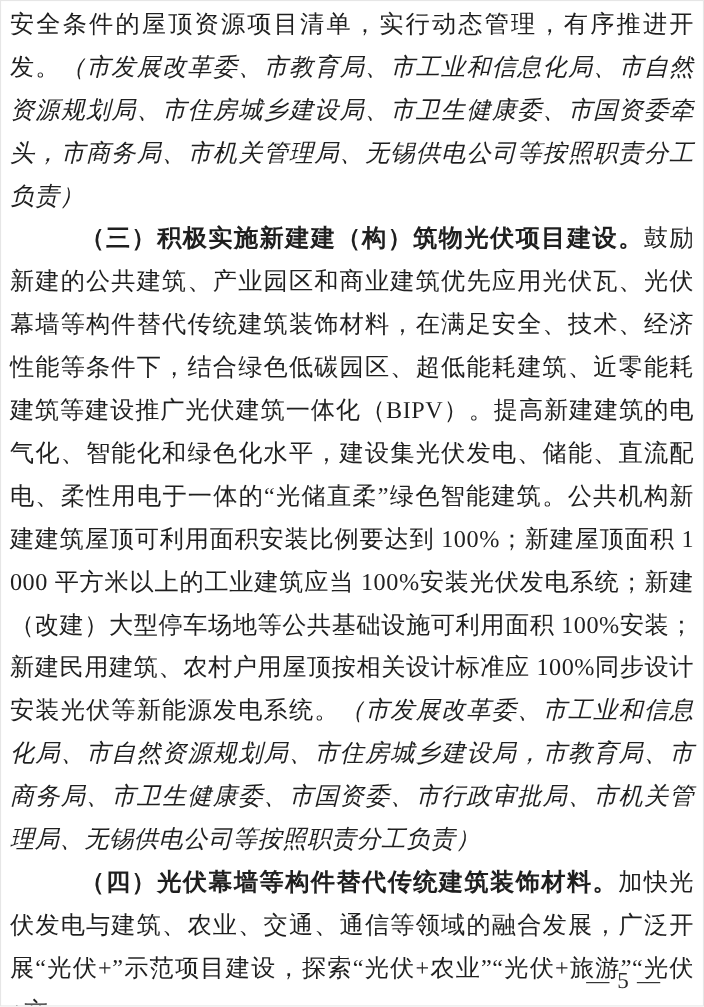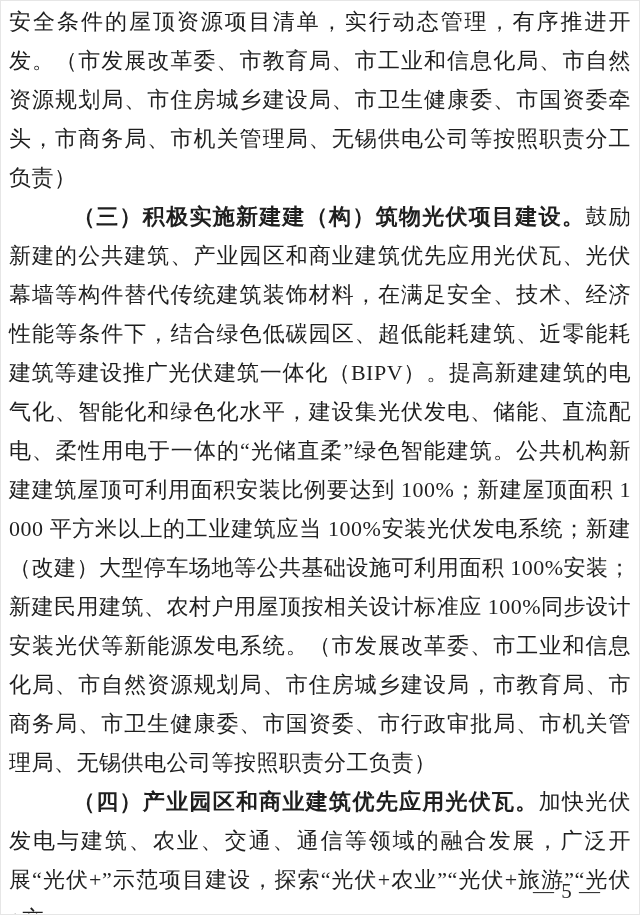--- a/index.html
+++ b/index.html
@@ -39,36 +39,37 @@
     font-weight: 400;
     font-style: normal;
   }
   .seg-bold {
     font-weight: 700;
     font-style: normal;
     margin-left: 20px;
   }
   .seg-kai {
     font-weight: 400;
+    font-style: italic; 
     margin-top: 48px;
   }
   .footer {
     position: absolute;
     right: 38px;
     bottom: 10px;
     font-size: 21px;
     letter-spacing: 1px;
     color: #2a2a2a;
   }
 </style>
 </head>
 <body>
 
 <div class="page">
   <div class="content" id="paragraphs">
       <p class="para"><span class="seg-body">安全条件的屋顶资源项目清单，实行动态管理，有序推进开发。</span><span class="seg-kai">（市发展改革委、市教育局、市工业和信息化局、市自然资源规划局、市住房城乡建设局、市卫生健康委、市国资委牵头，市商务局、市机关管理局、无锡供电公司等按照职责分工负责）</span></p>
       <p class="para indent"><span class="seg-bold">（三）积极实施新建建（构）筑物光伏项目建设。</span><span class="seg-body">鼓励新建的公共建筑、产业园区和商业建筑优先应用光伏瓦、光伏幕墙等构件替代传统建筑装饰材料，在满足安全、技术、经济性能等条件下，结合绿色低碳园区、超低能耗建筑、近零能耗建筑等建设推广光伏建筑一体化（BIPV）。提高新建建筑的电气化、智能化和绿色化水平，建设集光伏发电、储能、直流配电、柔性用电于一体的“光储直柔”绿色智能建筑。公共机构新建建筑屋顶可利用面积安装比例要达到 100%；新建屋顶面积 1000 平方米以上的工业建筑应当 100%安装光伏发电系统；新建（改建）大型停车场地等公共基础设施可利用面积 100%安装；新建民用建筑、农村户用屋顶按相关设计标准应 100%同步设计安装光伏等新能源发电系统。</span><span class="seg-kai">（市发展改革委、市工业和信息化局、市自然资源规划局、市住房城乡建设局，市教育局、市商务局、市卫生健康委、市国资委、市行政审批局、市机关管理局、无锡供电公司等按照职责分工负责）</span></p>
-      <p class="para indent"><span class="seg-bold">（四）产业园区和商业建筑优先应用光伏瓦。</span><span class="seg-body">加快光伏发电与建筑、农业、交通、通信等领域的融合发展，广泛开展“光伏+”示范项目建设，探索“光伏+农业”“光伏+旅游”“光伏+交</span></p>
+      <p class="para indent"><span class="seg-bold">（四）光伏幕墙等构件替代传统建筑装饰材料。</span><span class="seg-body">加快光伏发电与建筑、农业、交通、通信等领域的融合发展，广泛开展“光伏+”示范项目建设，探索“光伏+农业”“光伏+旅游”“光伏+交</span></p>
     </div>
   <div class="footer">
     <span>— 5 —</span>
   </div>
 </div>
 
 </body></html>

